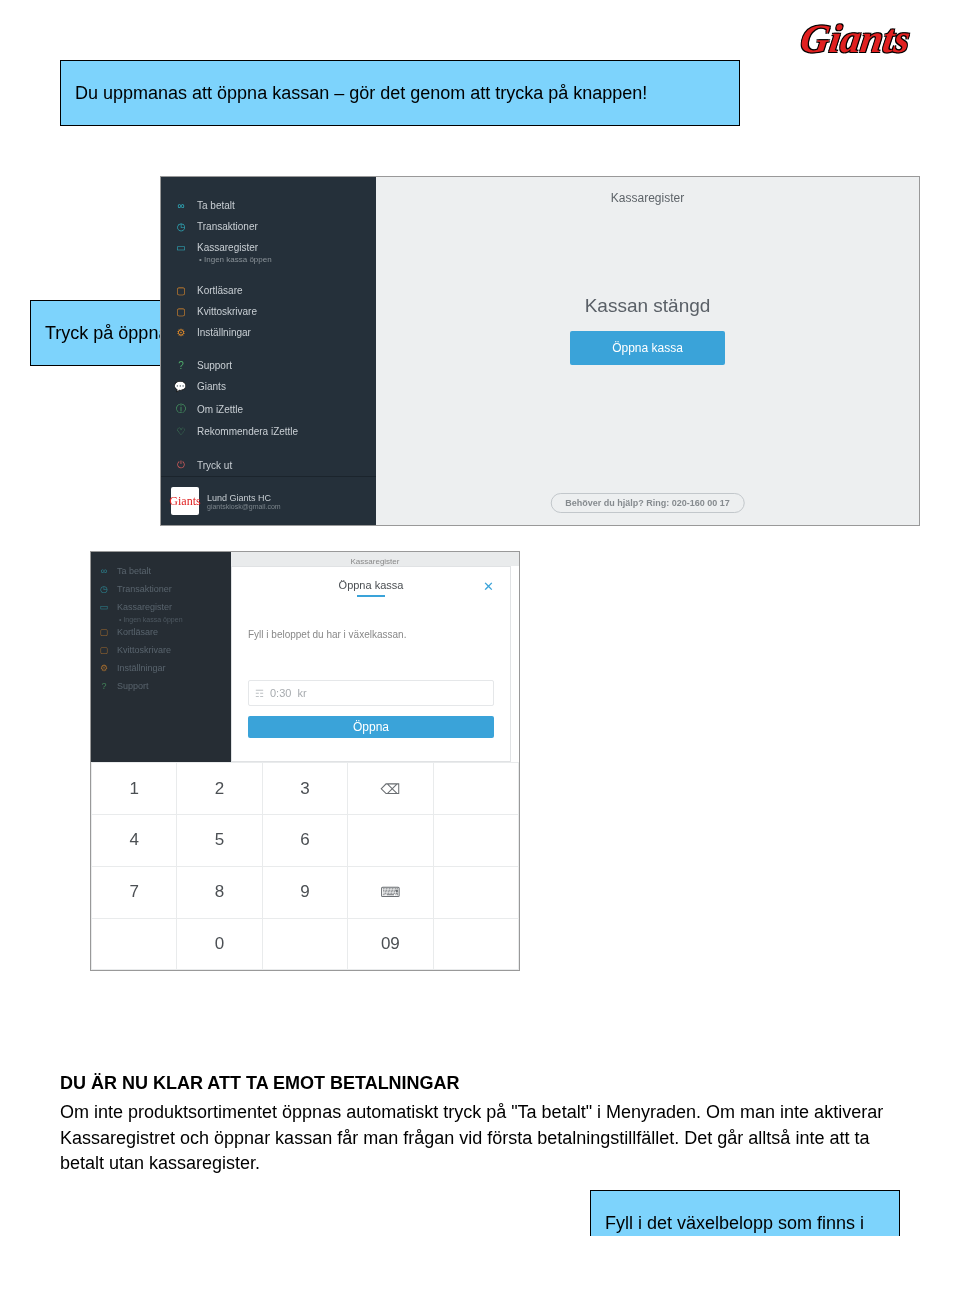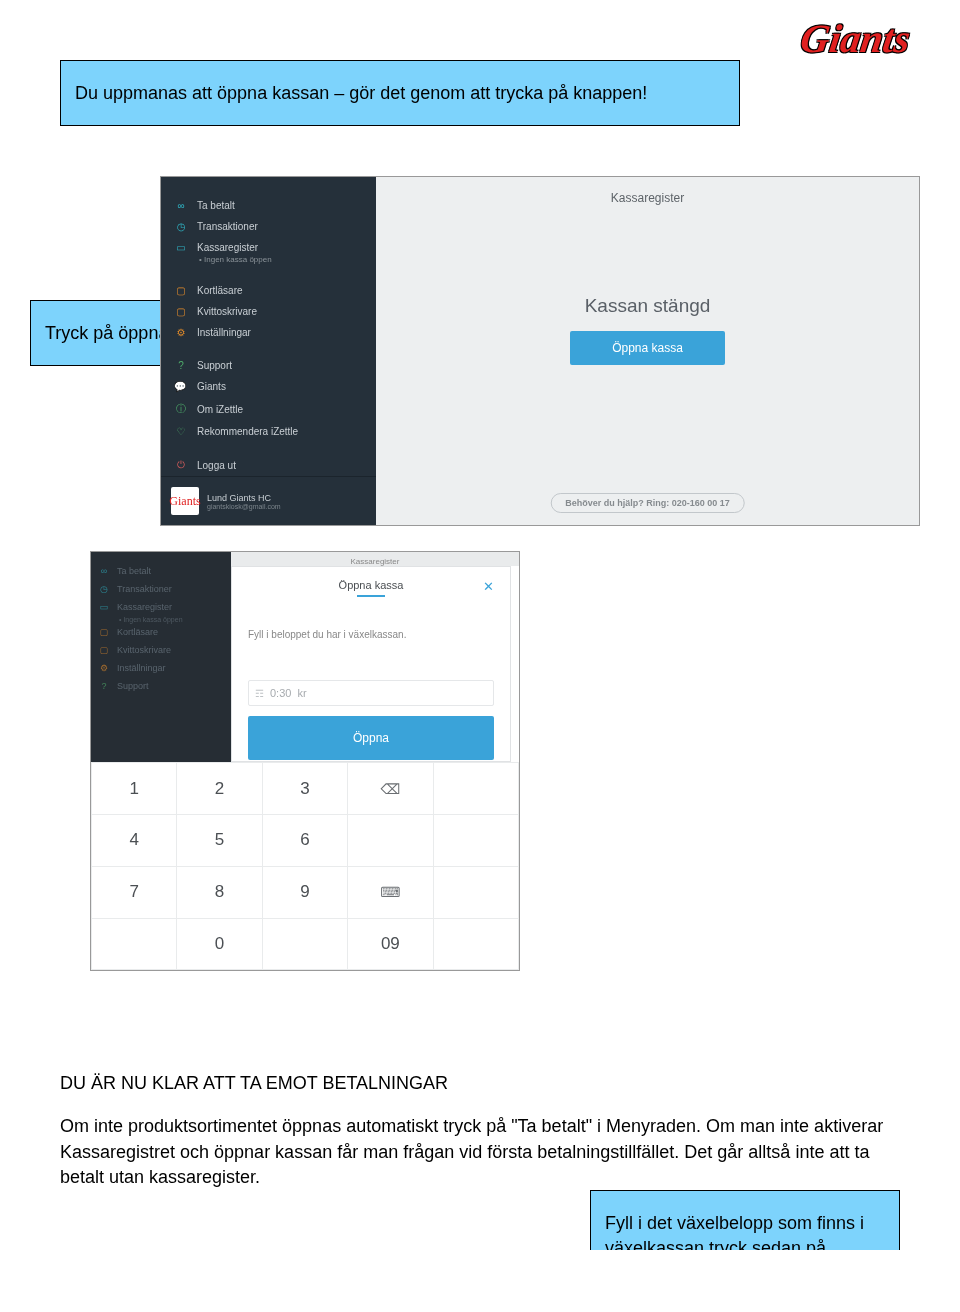--- a/index.html
+++ b/index.html
@@ -113,38 +113,38 @@
     font-size: 10px; color: #888; margin-top: 32px;
   }
   .shot2 .dialog .amount-field {
     margin-top: 40px; height: 26px; border: 1px solid #e5e7e9; border-radius: 2px;
     display: flex; align-items: center; padding: 0 6px; gap: 6px;
     font-size: 11px; color: #a7abaf;
   }
   .shot2 .dialog .amount-field .fi { color: #bfc3c6; font-size: 10px; }
   .shot2 .dialog .open2 {
     margin-top: 10px; background: #3aa3d9; color: #fff; text-align: center;
-    font-size: 12px; padding: 15px 0; border-radius: 2px; cursor: pointer;
+    font-size: 12px; padding: 4px 0; border-radius: 2px; cursor: pointer;
   }
 
   .shot2 .keypad {
     position: absolute; left: 0; right: 0; bottom: 0; top: 210px;
     background: #fff;
   }
   .shot2 .keypad table { width: 100%; height: 100%; border-collapse: collapse; }
   .shot2 .keypad td {
     border: 1px solid #e9ebec; text-align: center; vertical-align: middle;
     font-size: 17px; color: #4b4f53; cursor: pointer; width: 20%;
   }
   .shot2 .keypad td.empty { cursor: default; background: #fff; }
   .shot2 .keypad td .ksym { font-size: 14px; color: #6b6f73; }
 
   
   .bodytext { margin-top: 90px; font-size: 18px; line-height: 1.4; max-width: 830px; }
-  .bodytext .bhead { font-weight: normal; margin-bottom: 18px; }
+  .bodytext .bhead { font-weight: bold; margin-bottom: 4px; }
 </style>
 </head>
 <body>
 
 <div class="logo-topright">Giants</div>
 
 <div class="box box-top">Du uppmanas att öppna kassan – gör det genom att trycka på knappen!</div>
 
 <div class="box box-left">Tryck på öppna kassa</div>
 
@@ -190,21 +190,21 @@
         <span class="icon ic-green">ⓘ</span>
         <span>Om iZettle</span>
       </div>
       <div class="menu-item">
         <span class="icon ic-green">♡</span>
         <span>Rekommendera iZettle</span>
       </div>
       <div class="gap"></div>
       <div class="menu-item">
         <span class="icon ic-red">⏻</span>
-        <span>Logga ut</span>
+        <span>Tryck ut</span>
       </div>
     </div>
     <div class="account">
       <div class="av">Giants</div>
       <div class="lines">
         <div>Lund Giants HC</div>
         <div class="email">giantskiosk@gmail.com</div>
       </div>
     </div>
   </div>

